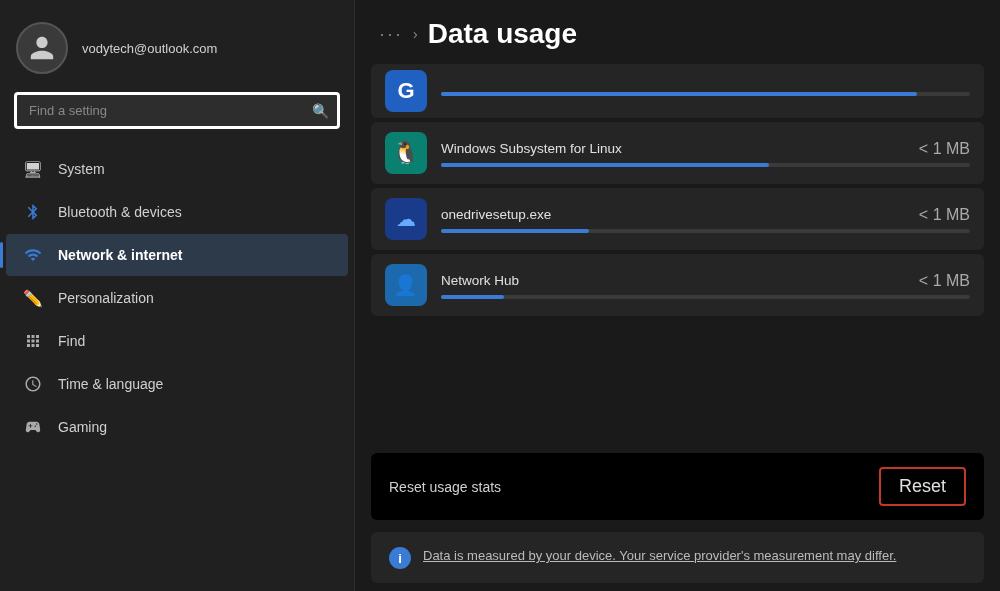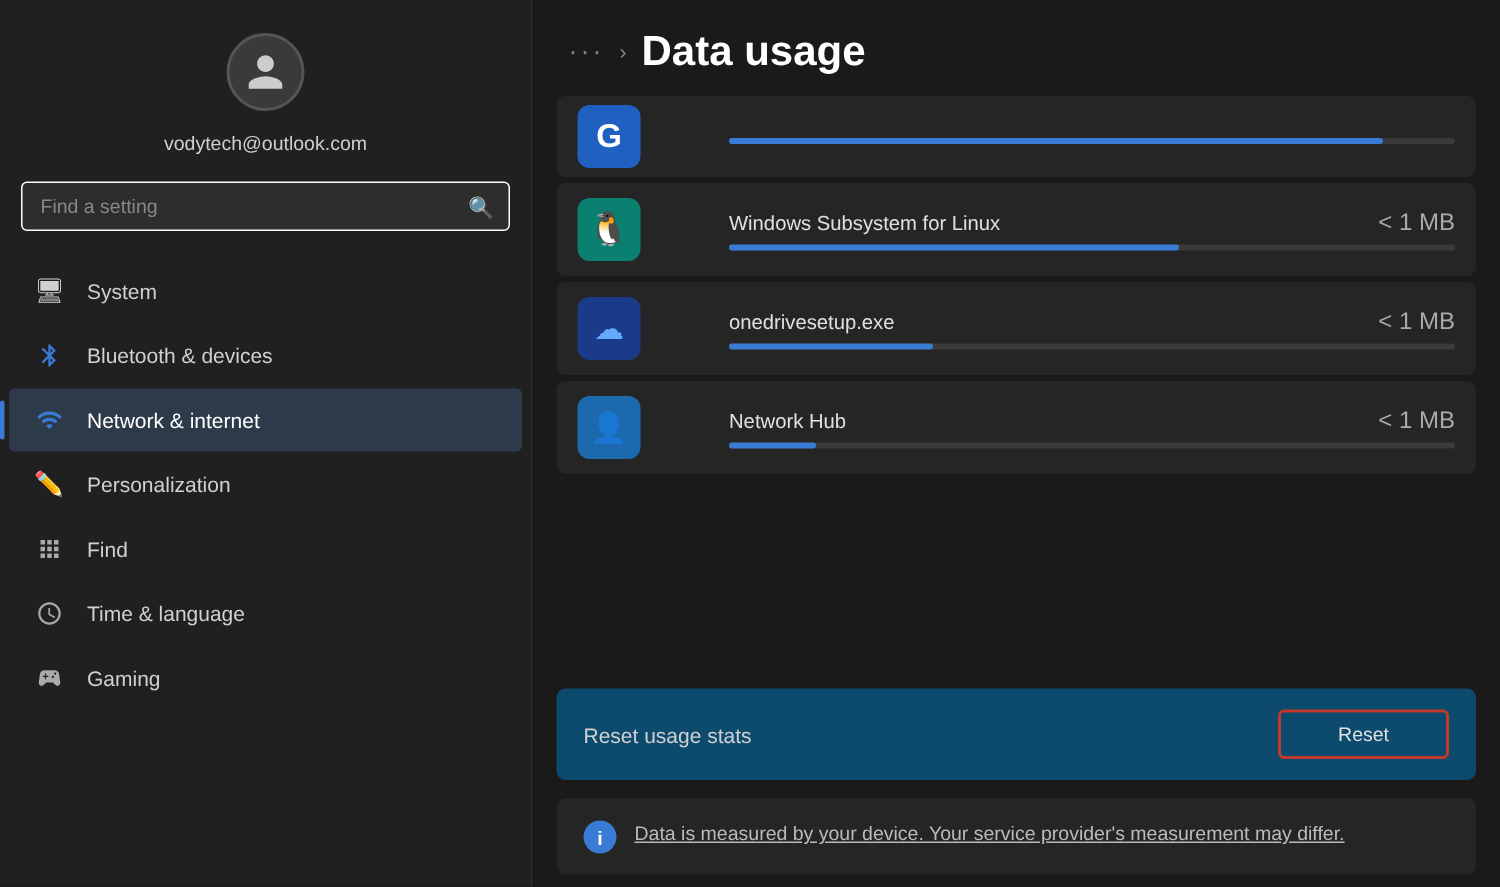--- a/index.html
+++ b/index.html
@@ -23,21 +23,20 @@
       padding-top: 12px;
       border-right: 1px solid #2e2e2e;
       overflow-y: auto;
     }
 
     .user-section {
       display: flex;
       align-items: center;
       gap: 14px;
       padding: 10px 16px 18px 16px;
-      flex-direction: column;
     }
 
     .avatar-circle {
       width: 52px;
       height: 52px;
       border-radius: 50%;
       background: #3a3a3a;
       border: 2px solid #555;
       display: flex;
       align-items: center;
@@ -58,21 +57,21 @@
 
     .search-box {
       margin: 0 14px 18px 14px;
       position: relative;
     }
 
     .search-input {
       width: 100%;
       padding: 8px 36px 8px 12px;
       background: #2d2d2d;
-      border: 1px solid #ffffff;
+      border: 3px solid #ffffff;
       border-radius: 4px;
       color: #ccc;
       font-size: 13px;
       outline: none;
     }
 
     .search-input::placeholder {
       color: #888;
     }
 
@@ -94,20 +93,21 @@
       border-radius: 4px;
       margin: 1px 6px;
       font-size: 14px;
       color: #d0d0d0;
       position: relative;
     }
 
     .nav-item.active {
       background: #2d3a4a;
       color: #fff;
+      font-weight: bold;
     }
 
     .nav-item.active::before {
       content: '';
       position: absolute;
       left: -6px;
       top: 20%;
       height: 60%;
       width: 3px;
       background: #3a7bd5;
@@ -187,21 +187,20 @@
     .app-icon-box.blue { background: #2060c0; }
     .app-icon-box.teal { background: #0a8070; }
     .app-icon-box.darkblue { background: #1a3a8a; }
     .app-icon-box.light-blue { background: #1c6aad; }
 
     .app-info {
       flex: 1;
       display: flex;
       flex-direction: column;
       gap: 5px;
-      margin-left: 45px;
     }
 
     .app-name-row {
       display: flex;
       justify-content: space-between;
       align-items: center;
     }
 
     .app-name {
       font-size: 13.5px;
@@ -220,41 +219,41 @@
       width: 100%;
     }
 
     .progress-bar-fill {
       height: 100%;
       background: #3a7bd5;
       border-radius: 2px;
     }
 
     .reset-section {
-      background: #0c4a6e;
+      background: #000000;
       border-radius: 6px;
       margin: 4px 16px;
       padding: 14px 18px;
       display: flex;
       align-items: center;
       justify-content: space-between;
     }
 
     .reset-label {
       font-size: 14px;
       color: #d0d0d0;
     }
 
     .reset-button {
-      padding: 7px 38px;
+      padding: 7px 18px;
       background: transparent;
       border: 2px solid #c0392b;
       border-radius: 4px;
       color: #e0e0e0;
-      font-size: 13px;
+      font-size: 18px;
       cursor: pointer;
       outline: none;
     }
 
     .info-section {
       background: #252525;
       border-radius: 6px;
       margin: 8px 16px;
       padding: 14px 18px;
       display: flex;

